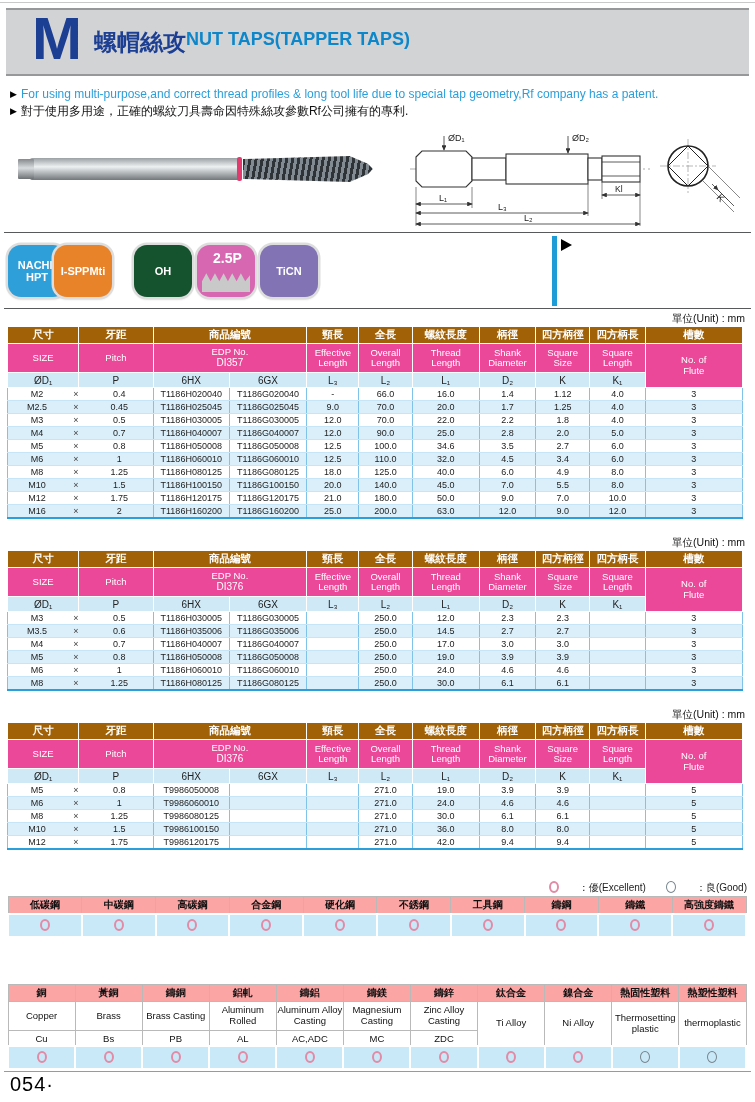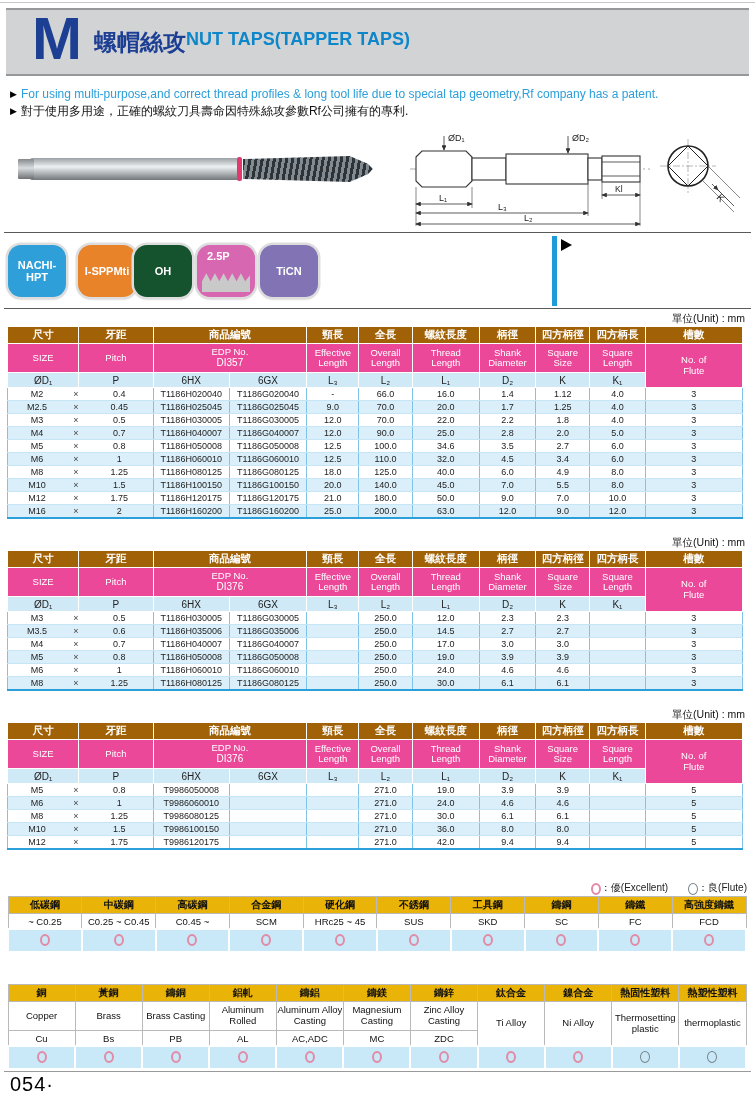--- a/index.html
+++ b/index.html
@@ -35,21 +35,21 @@
 
   .hr1{position:absolute;left:4px;right:4px;top:232px;border-top:1.5px solid #58595b;}
   .hr2{position:absolute;left:4px;right:4px;top:308px;border-top:1.5px solid #58595b;}
   .hr3{position:absolute;left:4px;right:4px;top:1071px;border-top:1px solid #9a9a9a;}
 
   
   .badge{position:absolute;top:245px;width:58px;height:52px;border-radius:13px;
          box-shadow:0 0 0 2.5px #dddddd,0 2px 3px rgba(0,0,0,.2);
          color:#fff;font-weight:bold;font-size:11px;display:flex;align-items:center;justify-content:center;text-align:center;}
   .badge .lab{padding:0 2px;}
-  .badge.zz .lab{position:absolute;left:8px;top:5px;font-size:11px;}
+  .badge.zz .lab{position:absolute;left:14px;top:5px;font-size:14px;}
   .badge .zig{position:absolute;left:5px;right:5px;bottom:5px;height:24px;background:#c9c9c9;
      clip-path:polygon(0 55%,9% 22%,18% 55%,27% 22%,36% 55%,45% 22%,54% 55%,63% 22%,72% 55%,81% 22%,90% 55%,100% 30%,100% 100%,0 100%);}
   .bluebar{position:absolute;left:552px;top:236px;width:4.5px;height:70px;background:#1e9cd7;}
   .arrowhead{position:absolute;left:561px;top:239px;width:0;height:0;
      border-left:11px solid #000;border-top:6.5px solid transparent;border-bottom:6.5px solid transparent;}
 
   
   .unit{position:absolute;right:10px;font-size:10.5px;color:#111;}
 
   
@@ -64,28 +64,28 @@
      border-left:1px solid #7fc3e8;border-right:1px solid #7fc3e8;border-bottom:1px solid #c6e6f7;}
   .spec tbody tr.alt td{background:#dbeffa;}
   .spec tbody tr:last-child td{border-bottom:2px solid #2a9fd9;}
   .sizecell span{display:inline-block;text-align:center;}
   .sizecell .sz{width:38%;}
   .sizecell .xx{width:16%;color:#444;}
   .sizecell .pt{width:44%;}
 
   
   .legend{position:absolute;right:8px;top:881px;display:flex;gap:20px;font-size:10px;align-items:center;color:#222;}
-  .legend .item{display:flex;align-items:flex-end;gap:0;}
+  .legend .item{display:flex;align-items:flex-start;gap:20px;}
   .sym{display:inline-block;border-radius:50%;}
   .sym.excellent{width:6px;height:8px;border:2.6px solid #e28ba6;}
   .sym.good{width:8px;height:10px;border:1.3px solid #76858d;}
   table.mat{border-collapse:collapse;table-layout:fixed;position:absolute;left:7px;width:740px;
      border-top:1.5px solid #777;border-bottom:1.5px solid #777;font-size:9.5px;color:#111;}
   .mat th,.mat td{border:1px solid #b9b9b9;text-align:center;padding:1px 0;font-weight:normal;overflow:hidden;}
-  .mat tr.mzh th{font-size:10px;height:14px;font-weight:bold;background:#eab308;}
+  .mat tr.mzh th{font-size:10px;height:14px;font-weight:bold;background:#fca5a5;}
   .mat tr.men td{height:26px;line-height:1.12;}
   .mat tr.mcode td{height:12px;}
   .mat tr.mrate td{background:#c9e8f8;border:2px solid #fff;height:19px;}
 
   .pagenum{position:absolute;left:10px;top:1073px;font-size:20px;color:#000;letter-spacing:1px;}
 </style>
 </head>
 <body>
 
 <div class="page">
@@ -158,21 +158,21 @@
     <line x1="62" y1="48" x2="78" y2="64" stroke="#333" stroke-width="0.8"></line>
     <text x="66" y="62" font-size="9.5" fill="#222" transform="rotate(45 66 62)">K</text>
   </svg>
 
   <div class="hr1"></div>
 
   <div id="badges">
       <div class="badge" style="left: 8px; background: rgb(46, 159, 217);">
         <span class="lab">NACHI-HPT</span>
       </div>
-      <div class="badge" style="left: 78px; background: rgb(232, 131, 42);">
+      <div class="badge" style="left: 54px; background: rgb(232, 131, 42);">
         <span class="lab">I-SPPMti</span>
       </div>
       <div class="badge" style="left: 134px; background: #14532d;">
         <span class="lab">OH</span>
       </div>
       <div class="badge zz" style="left: 197px; background: rgb(215, 103, 176);">
         <span class="lab">2.5P</span>
         <div class="zig"></div>
       </div>
       <div class="badge" style="left: 260px; background: rgb(129, 115, 180);">
@@ -607,48 +607,36 @@
       </tbody>
     </table>
 
   <div class="legend" id="legend">
       <span class="item">
         <span class="sym excellent"></span>
         <span>：優(Excellent)</span>
       </span>
       <span class="item">
         <span class="sym good"></span>
-        <span>：良(Flute)</span>
+        <span>：良(Good)</span>
       </span>
     </div>
   <table class="mat" style="top:896px">
       <tbody>
         <tr class="mzh">
           <th>低碳鋼</th>
           <th>中碳鋼</th>
           <th>高碳鋼</th>
           <th>合金鋼</th>
           <th>硬化鋼</th>
           <th>不銹鋼</th>
           <th>工具鋼</th>
           <th>鑄鋼</th>
           <th>鑄鐵</th>
           <th>高強度鑄鐵</th>
-        </tr>
-        <tr class="mcode">
-          <td>~ C0.25</td>
-          <td>C0.25 ~ C0.45</td>
-          <td>C0.45 ~</td>
-          <td>SCM</td>
-          <td>HRc25 ~ 45</td>
-          <td>SUS</td>
-          <td>SKD</td>
-          <td>SC</td>
-          <td>FC</td>
-          <td>FCD</td>
         </tr>
         <tr class="mrate">
           <td><span class="sym excellent"></span></td>
           <td><span class="sym excellent"></span></td>
           <td><span class="sym excellent"></span></td>
           <td><span class="sym excellent"></span></td>
           <td><span class="sym excellent"></span></td>
           <td><span class="sym excellent"></span></td>
           <td><span class="sym excellent"></span></td>
           <td><span class="sym excellent"></span></td>

